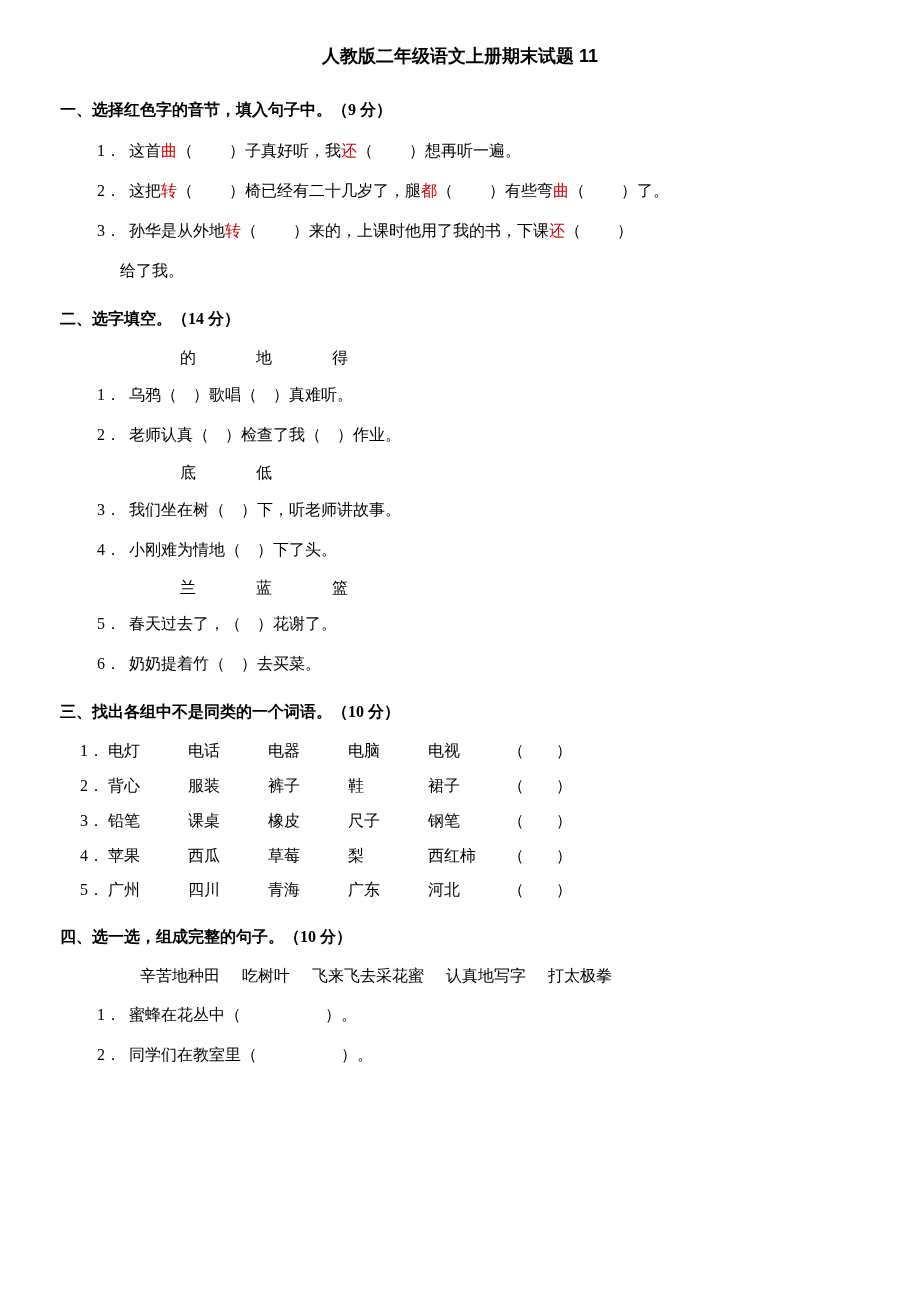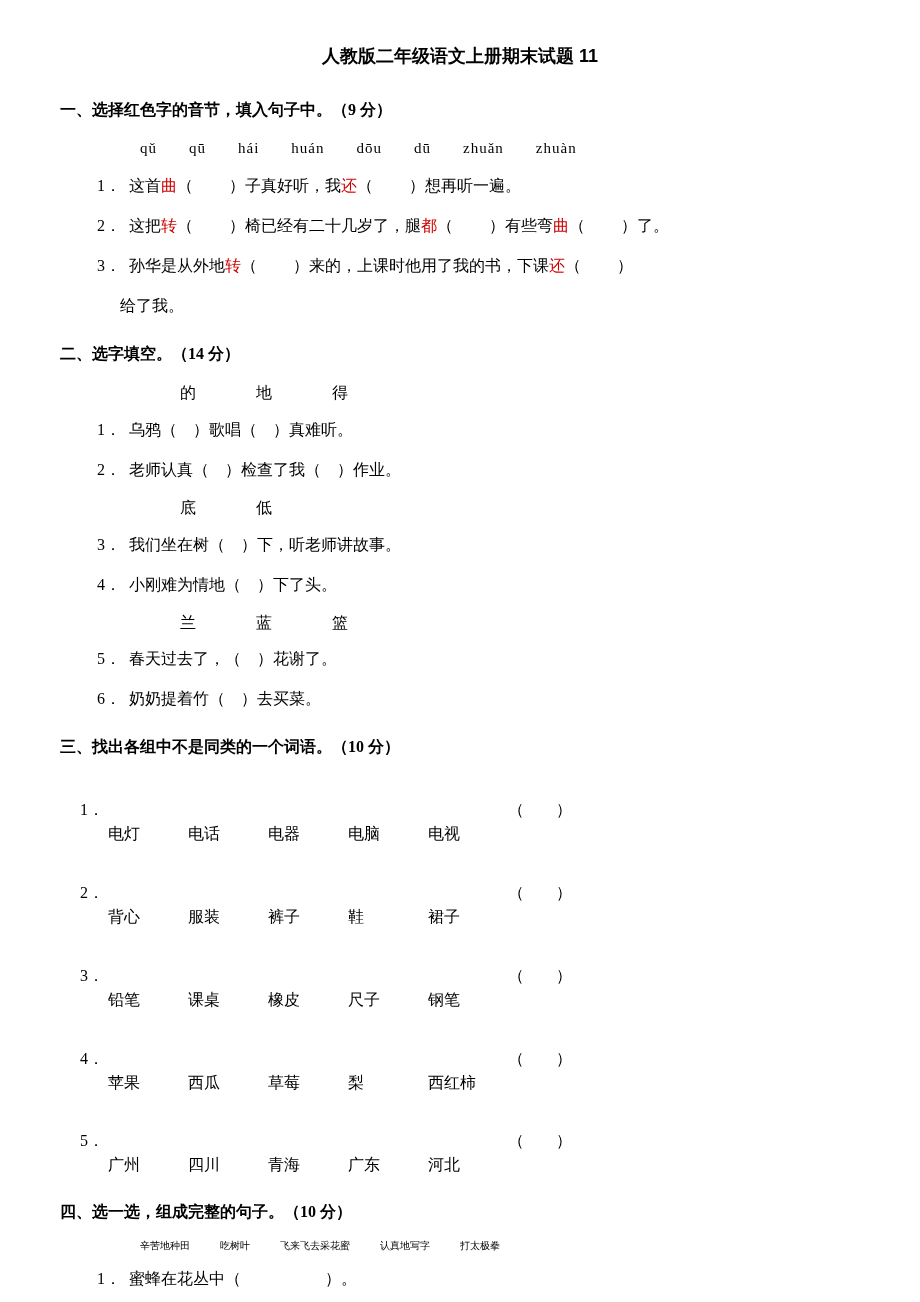--- a/index.html
+++ b/index.html
@@ -50,60 +50,49 @@
     }
     .choices-row {
       display: flex;
       gap: 60px;
       margin-left: 120px;
       margin-bottom: 6px;
       font-size: 16px;
     }
     .section-4-choices {
       display: flex;
-      gap: 30px;
+      gap: 22px;
       margin-left: 80px;
       margin-bottom: 8px;
-      font-size: 10px;
+      font-size: 16px;
     }
     .table-like-row {
       display: flex;
       align-items: center;
       margin-left: 20px;
       margin-bottom: 6px;
       gap: 0;
     }
     .cell {
       min-width: 80px;
       display: inline-block;
-      margin-top: 48px;
     }
     .q-num {
       min-width: 28px;
       display: inline-block;
     }
   </style>
 </head>
 <body>
 
 <div class="title">人教版二年级语文上册期末试题 11</div>
 
 <div class="section">
   <div class="section-header">一、选择红色字的音节，填入句子中。（9 分）</div>
 
-  <div class="pinyin-row">
-    <span>qǔ</span>
-    <span>qū</span>
-    <span>hái</span>
-    <span>huán</span>
-    <span>dōu</span>
-    <span>dū</span>
-    <span>zhuǎn</span>
-    <span>zhuàn</span>
-  </div>
 
   <div class="question-line">
     <span class="q-num">1．</span>
     <span>这首<span class="red">曲</span>（&nbsp;&nbsp;&nbsp;&nbsp;&nbsp;&nbsp;&nbsp;&nbsp;&nbsp;）子真好听，我<span class="red">还</span>（&nbsp;&nbsp;&nbsp;&nbsp;&nbsp;&nbsp;&nbsp;&nbsp;&nbsp;）想再听一遍。</span>
   </div>
 
   <div class="question-line">
     <span class="q-num">2．</span>
     <span>这把<span class="red">转</span>（&nbsp;&nbsp;&nbsp;&nbsp;&nbsp;&nbsp;&nbsp;&nbsp;&nbsp;）椅已经有二十几岁了，腿<span class="red">都</span>（&nbsp;&nbsp;&nbsp;&nbsp;&nbsp;&nbsp;&nbsp;&nbsp;&nbsp;）有些弯<span class="red">曲</span>（&nbsp;&nbsp;&nbsp;&nbsp;&nbsp;&nbsp;&nbsp;&nbsp;&nbsp;）了。</span>
   </div>

